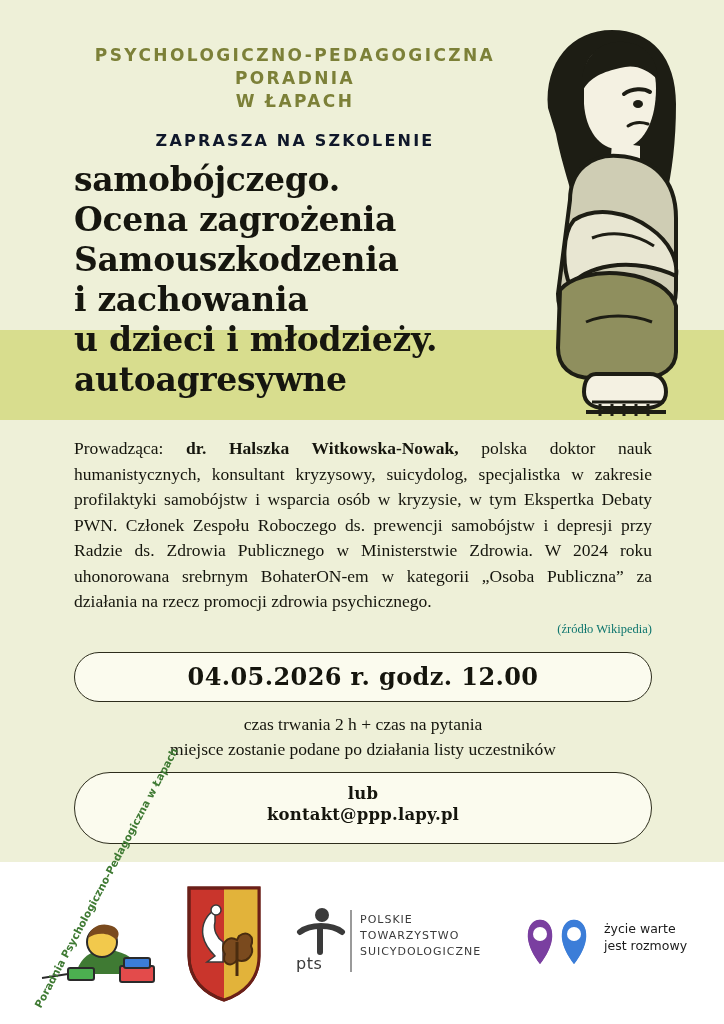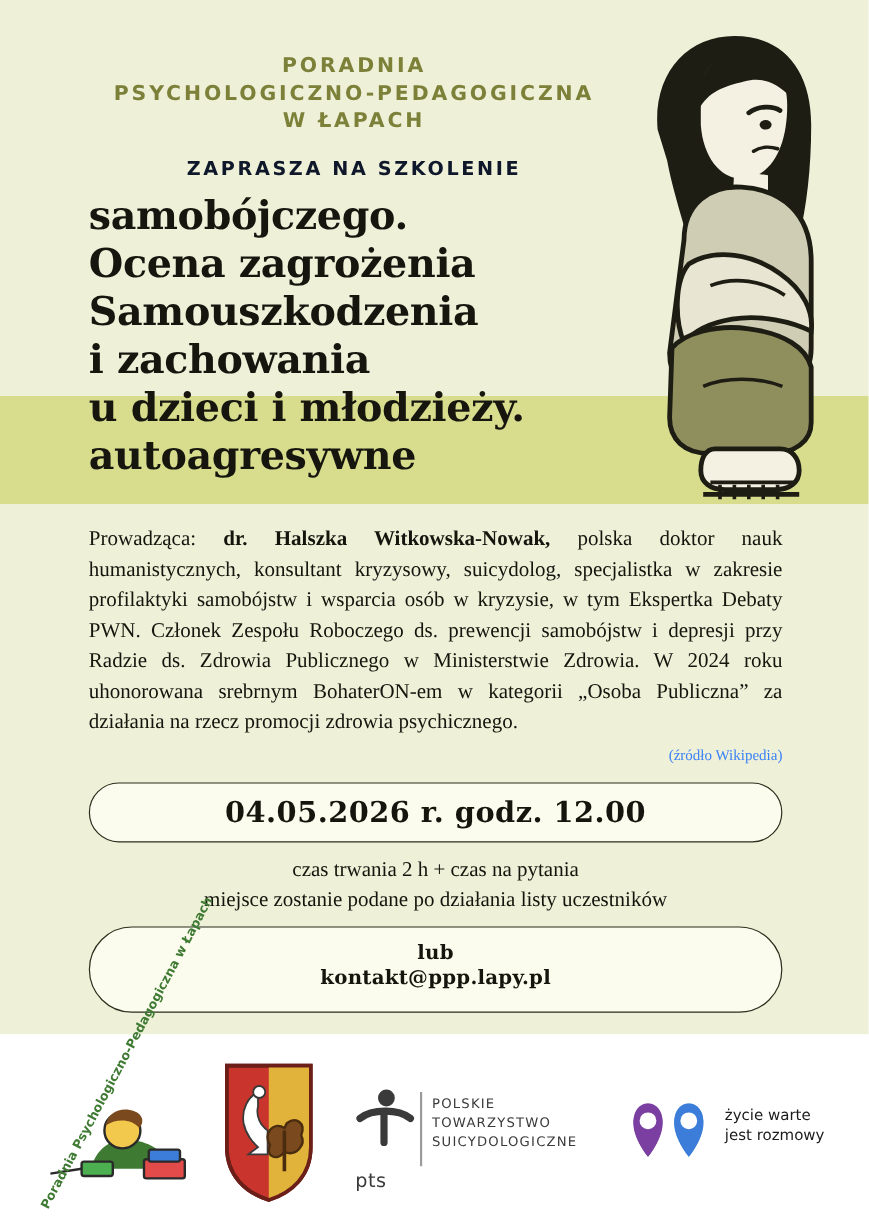--- a/index.html
+++ b/index.html
@@ -106,21 +106,21 @@
   }
   .bio b { font-weight: bold; }
   .source {
     position: absolute;
     left: 74px;
     top: 622px;
     width: 578px;
     text-align: right;
     font-family: "Liberation Serif", serif;
     font-size: 12.5px;
-    color: #3b82f6;
+    color: #0f766e;
   }
 
   
   .pill {
     position: absolute;
     background: #fbfbee;
     border: 1.6px solid #2d2d1c;
     border-radius: 40px;
     text-align: center;
     font-family: "DejaVu Serif", serif;
@@ -191,21 +191,20 @@
     left: 0; top: 2px;
     width: 56px; height: 66px;
   }
   .pts-label {
     position: absolute;
     left: 4px; top: 50px;
     font-family: "DejaVu Sans", sans-serif;
     font-size: 16px;
     color: #3a3a3a;
     letter-spacing: 0.5px;
-    margin-top: 20px;
   }
   .zycie-text {
     position: absolute;
     left: 84px;
     top: 14px;
     font-family: "DejaVu Sans", sans-serif;
     font-size: 12.5px;
     line-height: 17px;
     color: #1b1b1b;
   }
@@ -260,22 +259,22 @@
       <path d="M86 300 C104 292 132 292 152 300" stroke="#1d1d14" stroke-width="3" fill="none"></path>
 
       <path d="M96 352 L150 352 C160 352 166 360 166 370 C166 380 158 386 146 386 L104 386 C92 386 84 380 84 370 C84 360 88 352 96 352 Z" fill="#f4f1e2" stroke="#1d1d14" stroke-width="4"></path>
       <path d="M92 380 L164 380" stroke="#1d1d14" stroke-width="3"></path>
       <path d="M100 382 L100 394 M112 382 L112 394 M124 382 L124 394 M136 382 L136 394 M148 382 L148 394" stroke="#1d1d14" stroke-width="3"></path>
       <path d="M86 390 L166 390" stroke="#1d1d14" stroke-width="4"></path>
     </svg>
   </div>
 
   <div class="header">
+    <div class="org-line">PSYCHOLOGICZNO-PEDAGOGICZNA</div>
     <div class="org-line">PORADNIA</div>
-    <div class="org-line">PSYCHOLOGICZNO-PEDAGOGICZNA</div>
     <div class="org-line">W ŁAPACH</div>
     <div class="invite-line">ZAPRASZA NA SZKOLENIE</div>
   </div>
 
   <div class="title">
     <div>samobójczego.</div>
     <div>Ocena zagrożenia</div>
     <div>Samouszkodzenia</div>
     <div>i zachowania</div>
     <div>u dzieci i młodzieży.</div>

